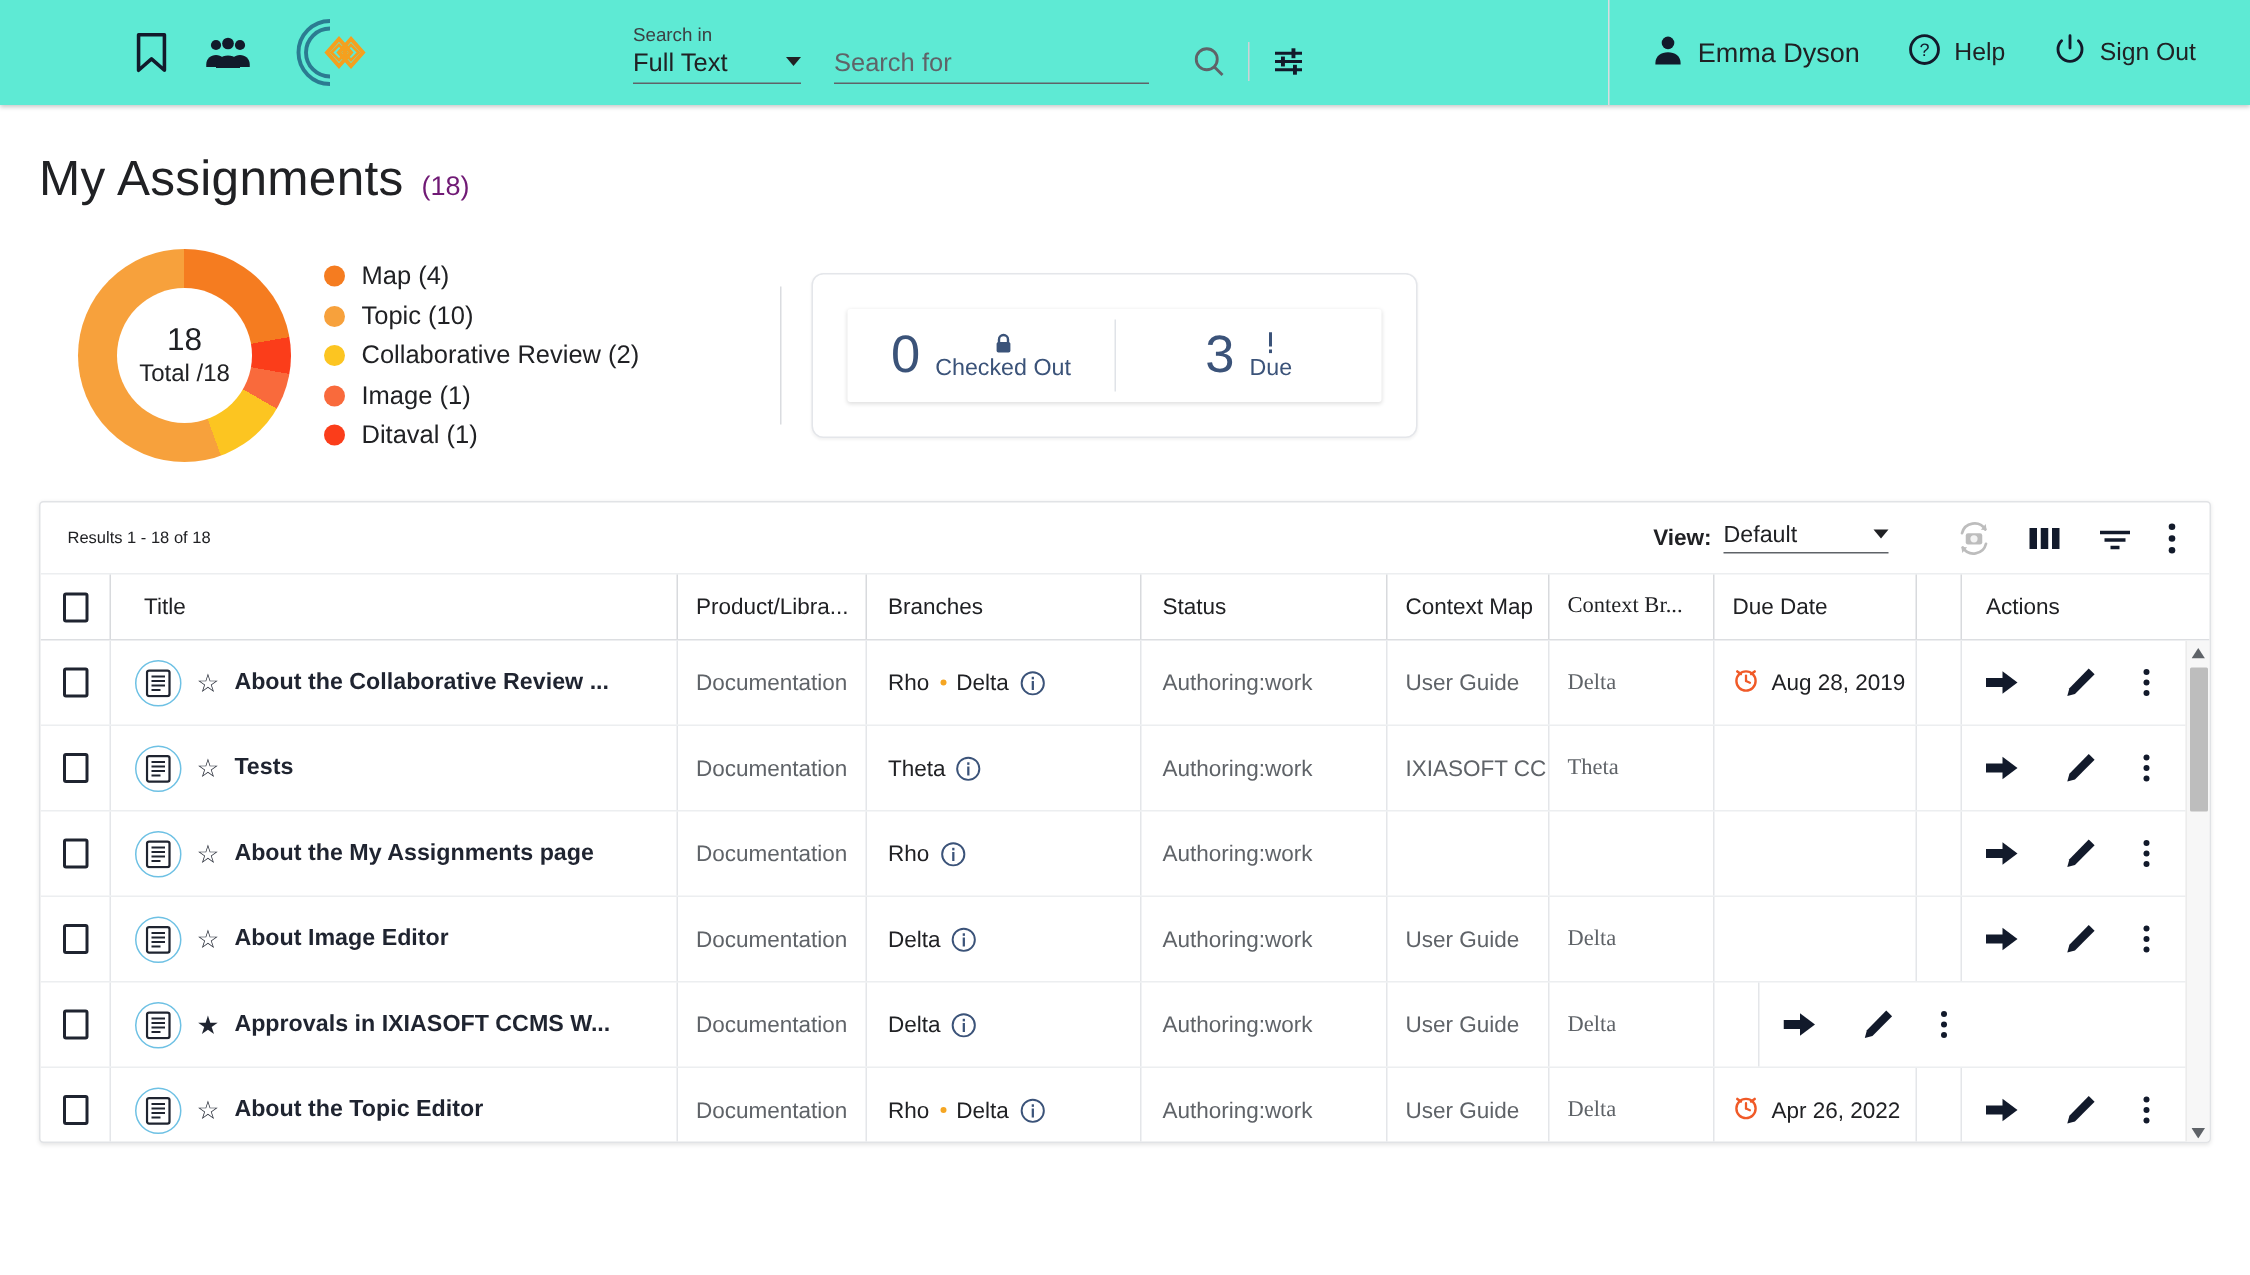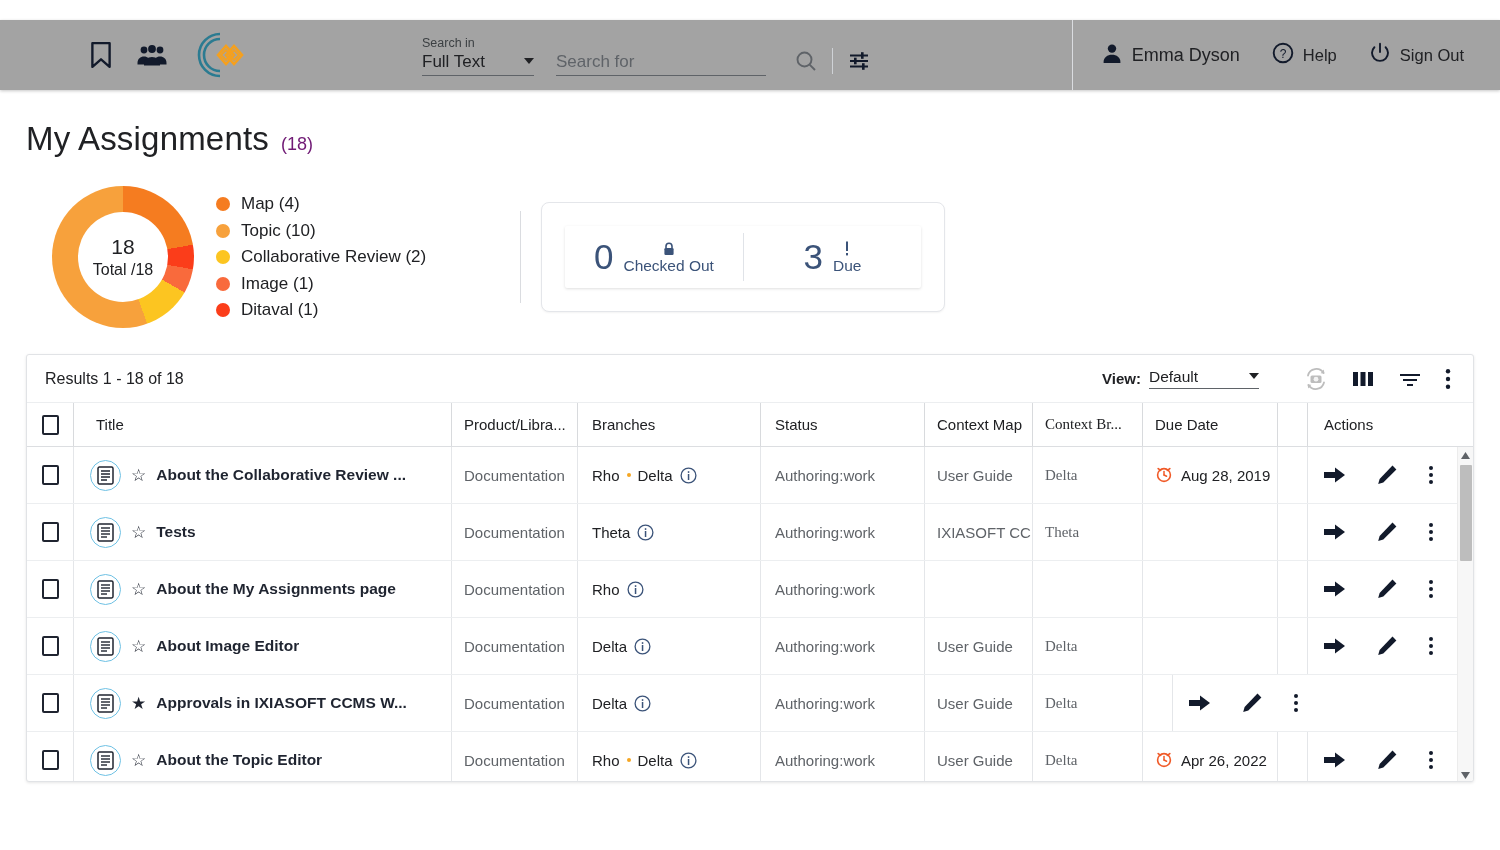--- a/index.html
+++ b/index.html
@@ -10,25 +10,24 @@
     font-family: "Liberation Sans", sans-serif;
     color: #202124;
     overflow: hidden;
   }
 
   
   .topbar {
     height: 70px;
     display: flex;
     align-items: center;
-    background: #a3a3a3;
+    background: #5eead4;
     box-shadow: 0 1px 3px rgba(0,0,0,0.22);
     position: relative;
     z-index: 5;
-    margin-top: 20px;
   }
   .tb-left {
     display: flex;
     align-items: center;
     gap: 22px;
     padding-left: 38px;
   }
   .icon-btn {
     display: flex; align-items: center; justify-content: center;
     cursor: pointer;
@@ -174,21 +173,21 @@
     box-shadow: 0 1px 3px rgba(0,0,0,0.10);
     height: 428px;
     overflow: hidden;
   }
   .results-toolbar {
     height: 48px;
     display: flex; align-items: center;
     padding: 0 22px 0 18px;
     border-bottom: 1px solid #eceef0;
   }
-  .results-count { font-size: 16px; color: #202124; }
+  .results-count { font-size: 11px; color: #202124; }
   .toolbar-right { margin-left: auto; display: flex; align-items: center; gap: 0; }
   .view-label { font-size: 15px; font-weight: bold; color: #202124; margin-right: 8px; }
   .view-select {
     width: 110px;
     display: flex; align-items: center; justify-content: space-between;
     border-bottom: 1px solid #5f6368; padding-bottom: 2px;
     cursor: pointer; margin-right: 22px;
   }
   .view-select .val { font-size: 15.5px; color: #202124; }
   .tb-ico { margin-left: 22px; cursor: pointer; display: flex; align-items: center; }

